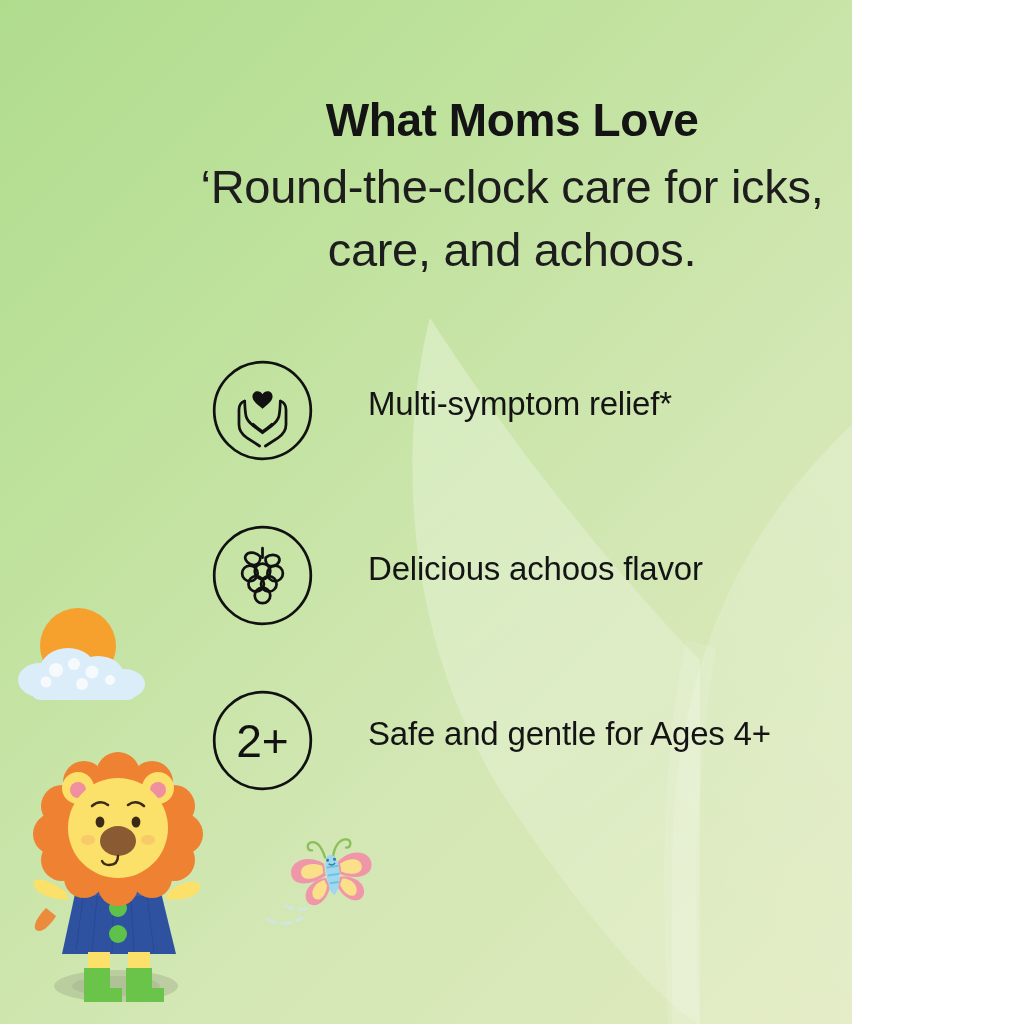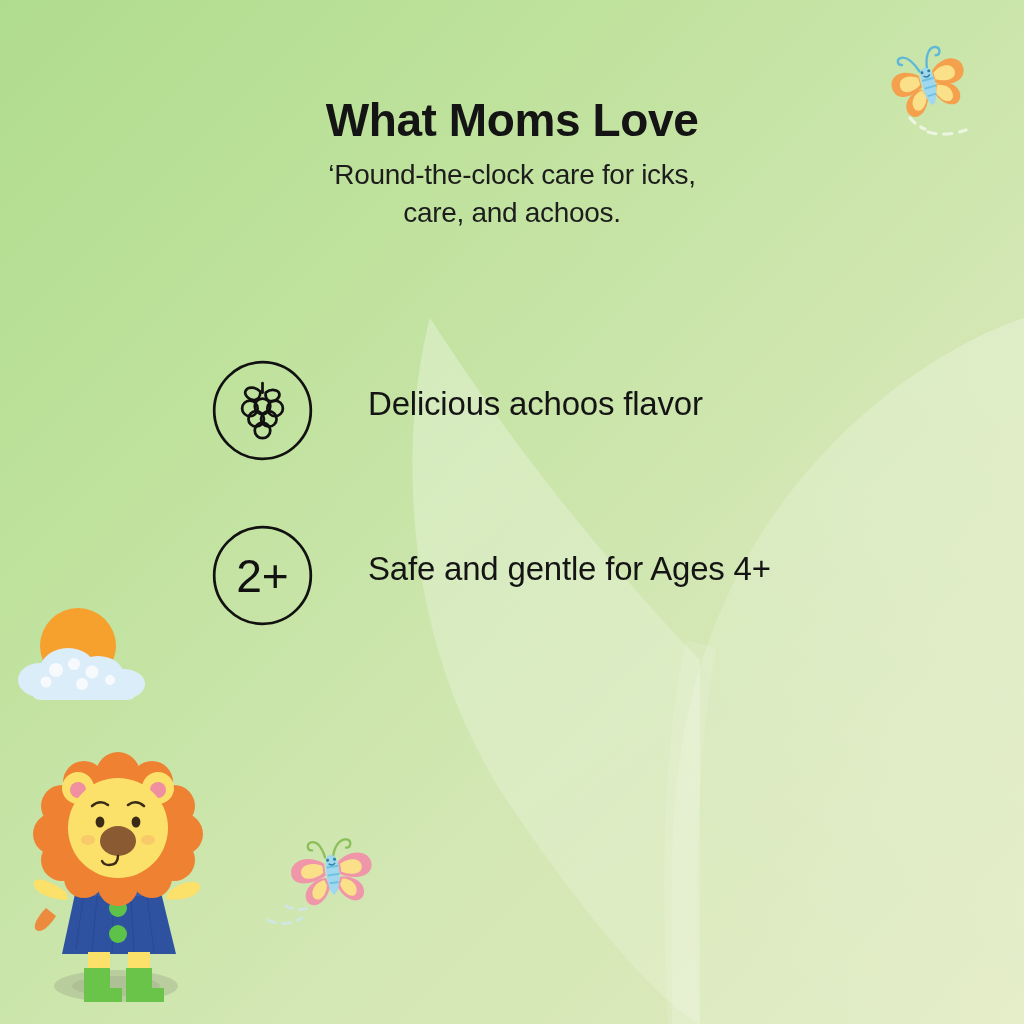--- a/index.html
+++ b/index.html
@@ -2,21 +2,21 @@
 <html><head>
 <meta charset="utf-8">
 <style>
   html, body {
     margin: 0;
     padding: 0;
     background: #ffffff;
   }
   #canvas {
     position: relative;
-    width: 1024px;
+    width: 852px;
     height: 1024px;
     overflow: hidden;
     font-family: "Liberation Sans", sans-serif;
     background: linear-gradient(135deg, #b0dc8e 0%, #bfe29d 30%, #d2e7b3 62%, #e0eabf 100%);
   }
 
   
   .leaf-wrap {
     position: absolute;
     inset: 0;
@@ -35,21 +35,21 @@
     font-size: 46px;
     font-weight: bold;
     color: #141414;
     letter-spacing: -0.4px;
     line-height: 1.05;
     margin: 0;
   }
   .subheadline {
     margin: 12px auto 0;
     width: 760px;
-    font-size: 28px;
+    font-size: 47px;
     font-weight: 400;
     color: #1d1d1d;
     line-height: 1.33;
     letter-spacing: -0.3px;
   }
 
   
   .features {
     position: absolute;
     left: 0;
@@ -123,20 +123,34 @@
   <div class="head-block">
     <div class="headline">What Moms Love</div>
     <div class="subheadline">
       <div>‘Round-the-clock care for icks,</div>
       <div>care, and achoos.</div>
     </div>
   </div>
 
   <div class="features">
 
+    <div class="feature-row">
+      <div class="feature-icon">
+        <svg viewBox="0 0 100 100" fill="none" stroke="#111111" stroke-width="2.6" stroke-linecap="round" stroke-linejoin="round">
+          <circle cx="50" cy="50" r="46"></circle>
+          <path d="M50 34.5 c -2.4 -4.6 -9.6 -3.6 -9.6 2.2 c 0 4.4 5.6 8.4 9.6 11.6 c 4 -3.2 9.6 -7.2 9.6 -11.6 c 0 -5.8 -7.2 -6.8 -9.6 -2.2 Z" fill="#111111" stroke="none"></path>
+          <path d="M33 41 c -3.6 1.2 -5.4 4.6 -5.4 8.4 l 0 14 c 0 5.4 3 9.6 7.6 12.6 l 12 7.8
+                   M67 41 c 3.6 1.2 5.4 4.6 5.4 8.4 l 0 14 c 0 5.4 -3 9.6 -7.6 12.6 l -12 7.8"></path>
+          <path d="M33 41 c 0 0 0.4 10.6 1.4 14.6 c 0.8 3.2 3.8 6.6 7 9 l 8.6 6.6
+                   M67 41 c 0 0 -0.4 10.6 -1.4 14.6 c -0.8 3.2 -3.8 6.6 -7 9 l -8.6 6.6"></path>
+          <path d="M41 63 c 2.6 2.4 6 5 9 7.2 M59 63 c -2.6 2.4 -6 5 -9 7.2"></path>
+        </svg>
+      </div>
+      <div class="feature-label">Multi-symptom relief*</div>
+    </div>
 
     <div class="feature-row">
       <div class="feature-icon">
         <svg viewBox="0 0 100 100" fill="none" stroke="#111111" stroke-width="2.6" stroke-linecap="round" stroke-linejoin="round">
           <circle cx="50" cy="50" r="46"></circle>
 
           <path d="M50 24 l 0 9"></path>
 
           <path d="M48 32 c -5 -5 -12 -5 -14 -1 c -2 4 3 9 8 9 c 4 0 6 -4 6 -8 Z"></path>
           <path d="M53 33 c 5 -4 12 -3 13 1 c 1 4 -4 8 -9 7 c -3 -0.6 -4.6 -4.6 -4 -8 Z"></path>

